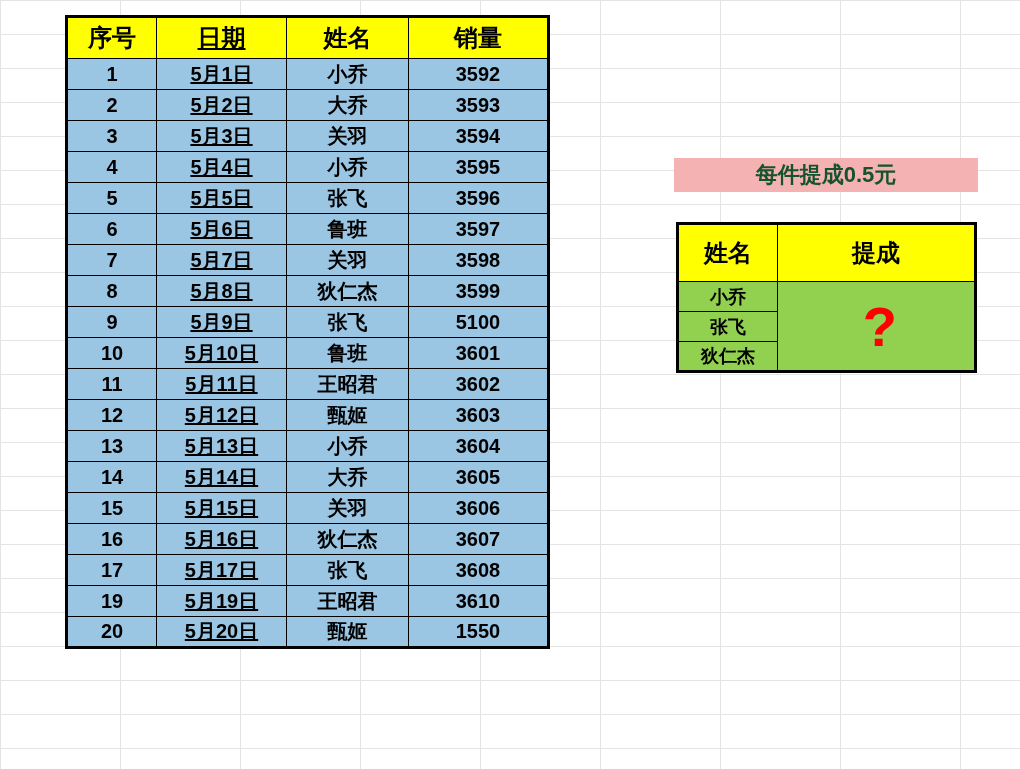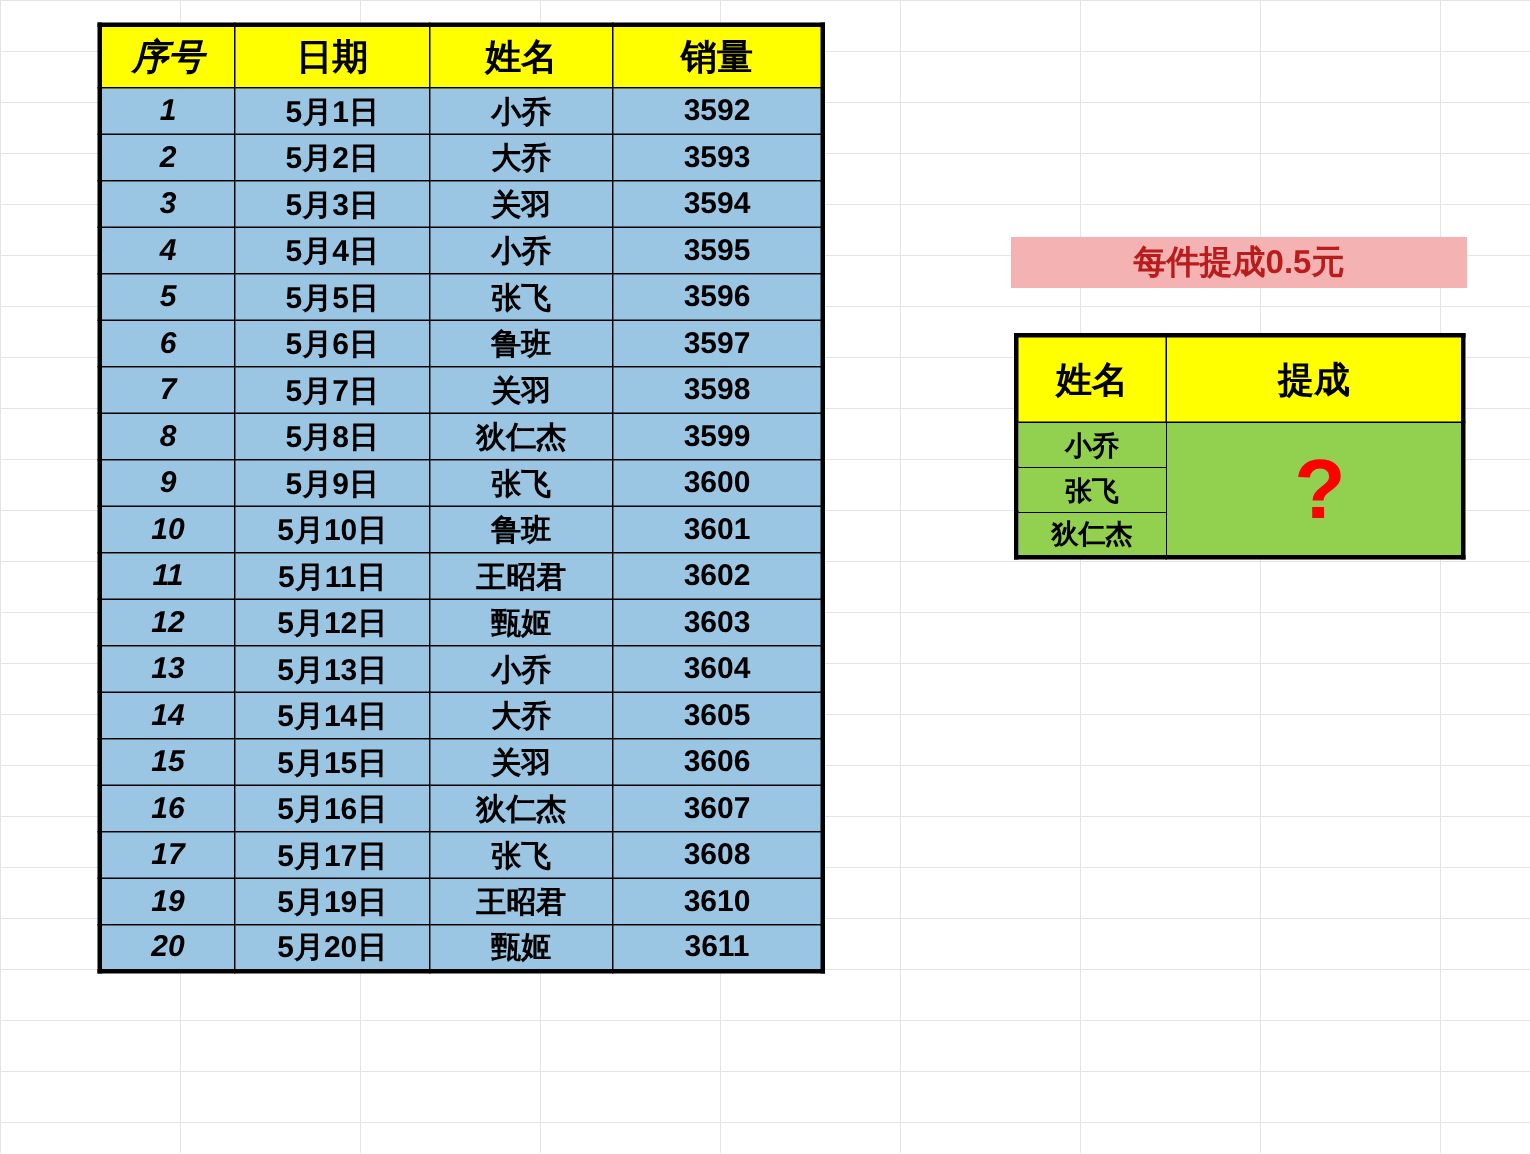--- a/index.html
+++ b/index.html
@@ -35,37 +35,37 @@
       font-size: 20px;
       height: 31px;
       color: #000;
     }
     .main-table th {
       background: #ffff00;
       font-size: 24px;
       height: 42px;
     }
     .main-table td { background: #9bc6e3; }
-    .col-seq { width: 90px; font-style: italic; }
-    .col-date { width: 130px; }
+    .col-seq { width: 90px; }
+    .col-date { width: 130px; text-decoration: underline; }
     .col-name { width: 122px; }
     .col-sales { width: 140px; }
     .note-bar {
       position: absolute;
       left: 674px;
       top: 158px;
       width: 304px;
       height: 34px;
       background: #f5b2b2;
       display: flex;
       align-items: center;
       justify-content: center;
       font-weight: bold;
       font-size: 22px;
-      color: #b91c1c;
+      color: #14532d;
     }
     .side-table {
       position: absolute;
       left: 676px;
       top: 222px;
       border-collapse: collapse;
       border: 3px solid #000;
     }
     .side-table th, .side-table td {
       border: 1px solid #000;
@@ -160,21 +160,21 @@
         <tr>
           <td class="col-seq">8</td>
           <td class="col-date">5月8日</td>
           <td class="col-name">狄仁杰</td>
           <td class="col-sales">3599</td>
         </tr>
         <tr>
           <td class="col-seq">9</td>
           <td class="col-date">5月9日</td>
           <td class="col-name">张飞</td>
-          <td class="col-sales">3600</td>
+          <td class="col-sales">5100</td>
         </tr>
         <tr>
           <td class="col-seq">10</td>
           <td class="col-date">5月10日</td>
           <td class="col-name">鲁班</td>
           <td class="col-sales">3601</td>
         </tr>
         <tr>
           <td class="col-seq">11</td>
           <td class="col-date">5月11日</td>
@@ -220,21 +220,21 @@
         <tr>
           <td class="col-seq">19</td>
           <td class="col-date">5月19日</td>
           <td class="col-name">王昭君</td>
           <td class="col-sales">3610</td>
         </tr>
         <tr>
           <td class="col-seq">20</td>
           <td class="col-date">5月20日</td>
           <td class="col-name">甄姬</td>
-          <td class="col-sales">3611</td>
+          <td class="col-sales">1550</td>
         </tr>
       </tbody>
   </table>
 
   <div class="note-bar">每件提成0.5元</div>
 
   <table class="side-table">
     <thead>
       <tr>
         <th class="col-sname">姓名</th>

